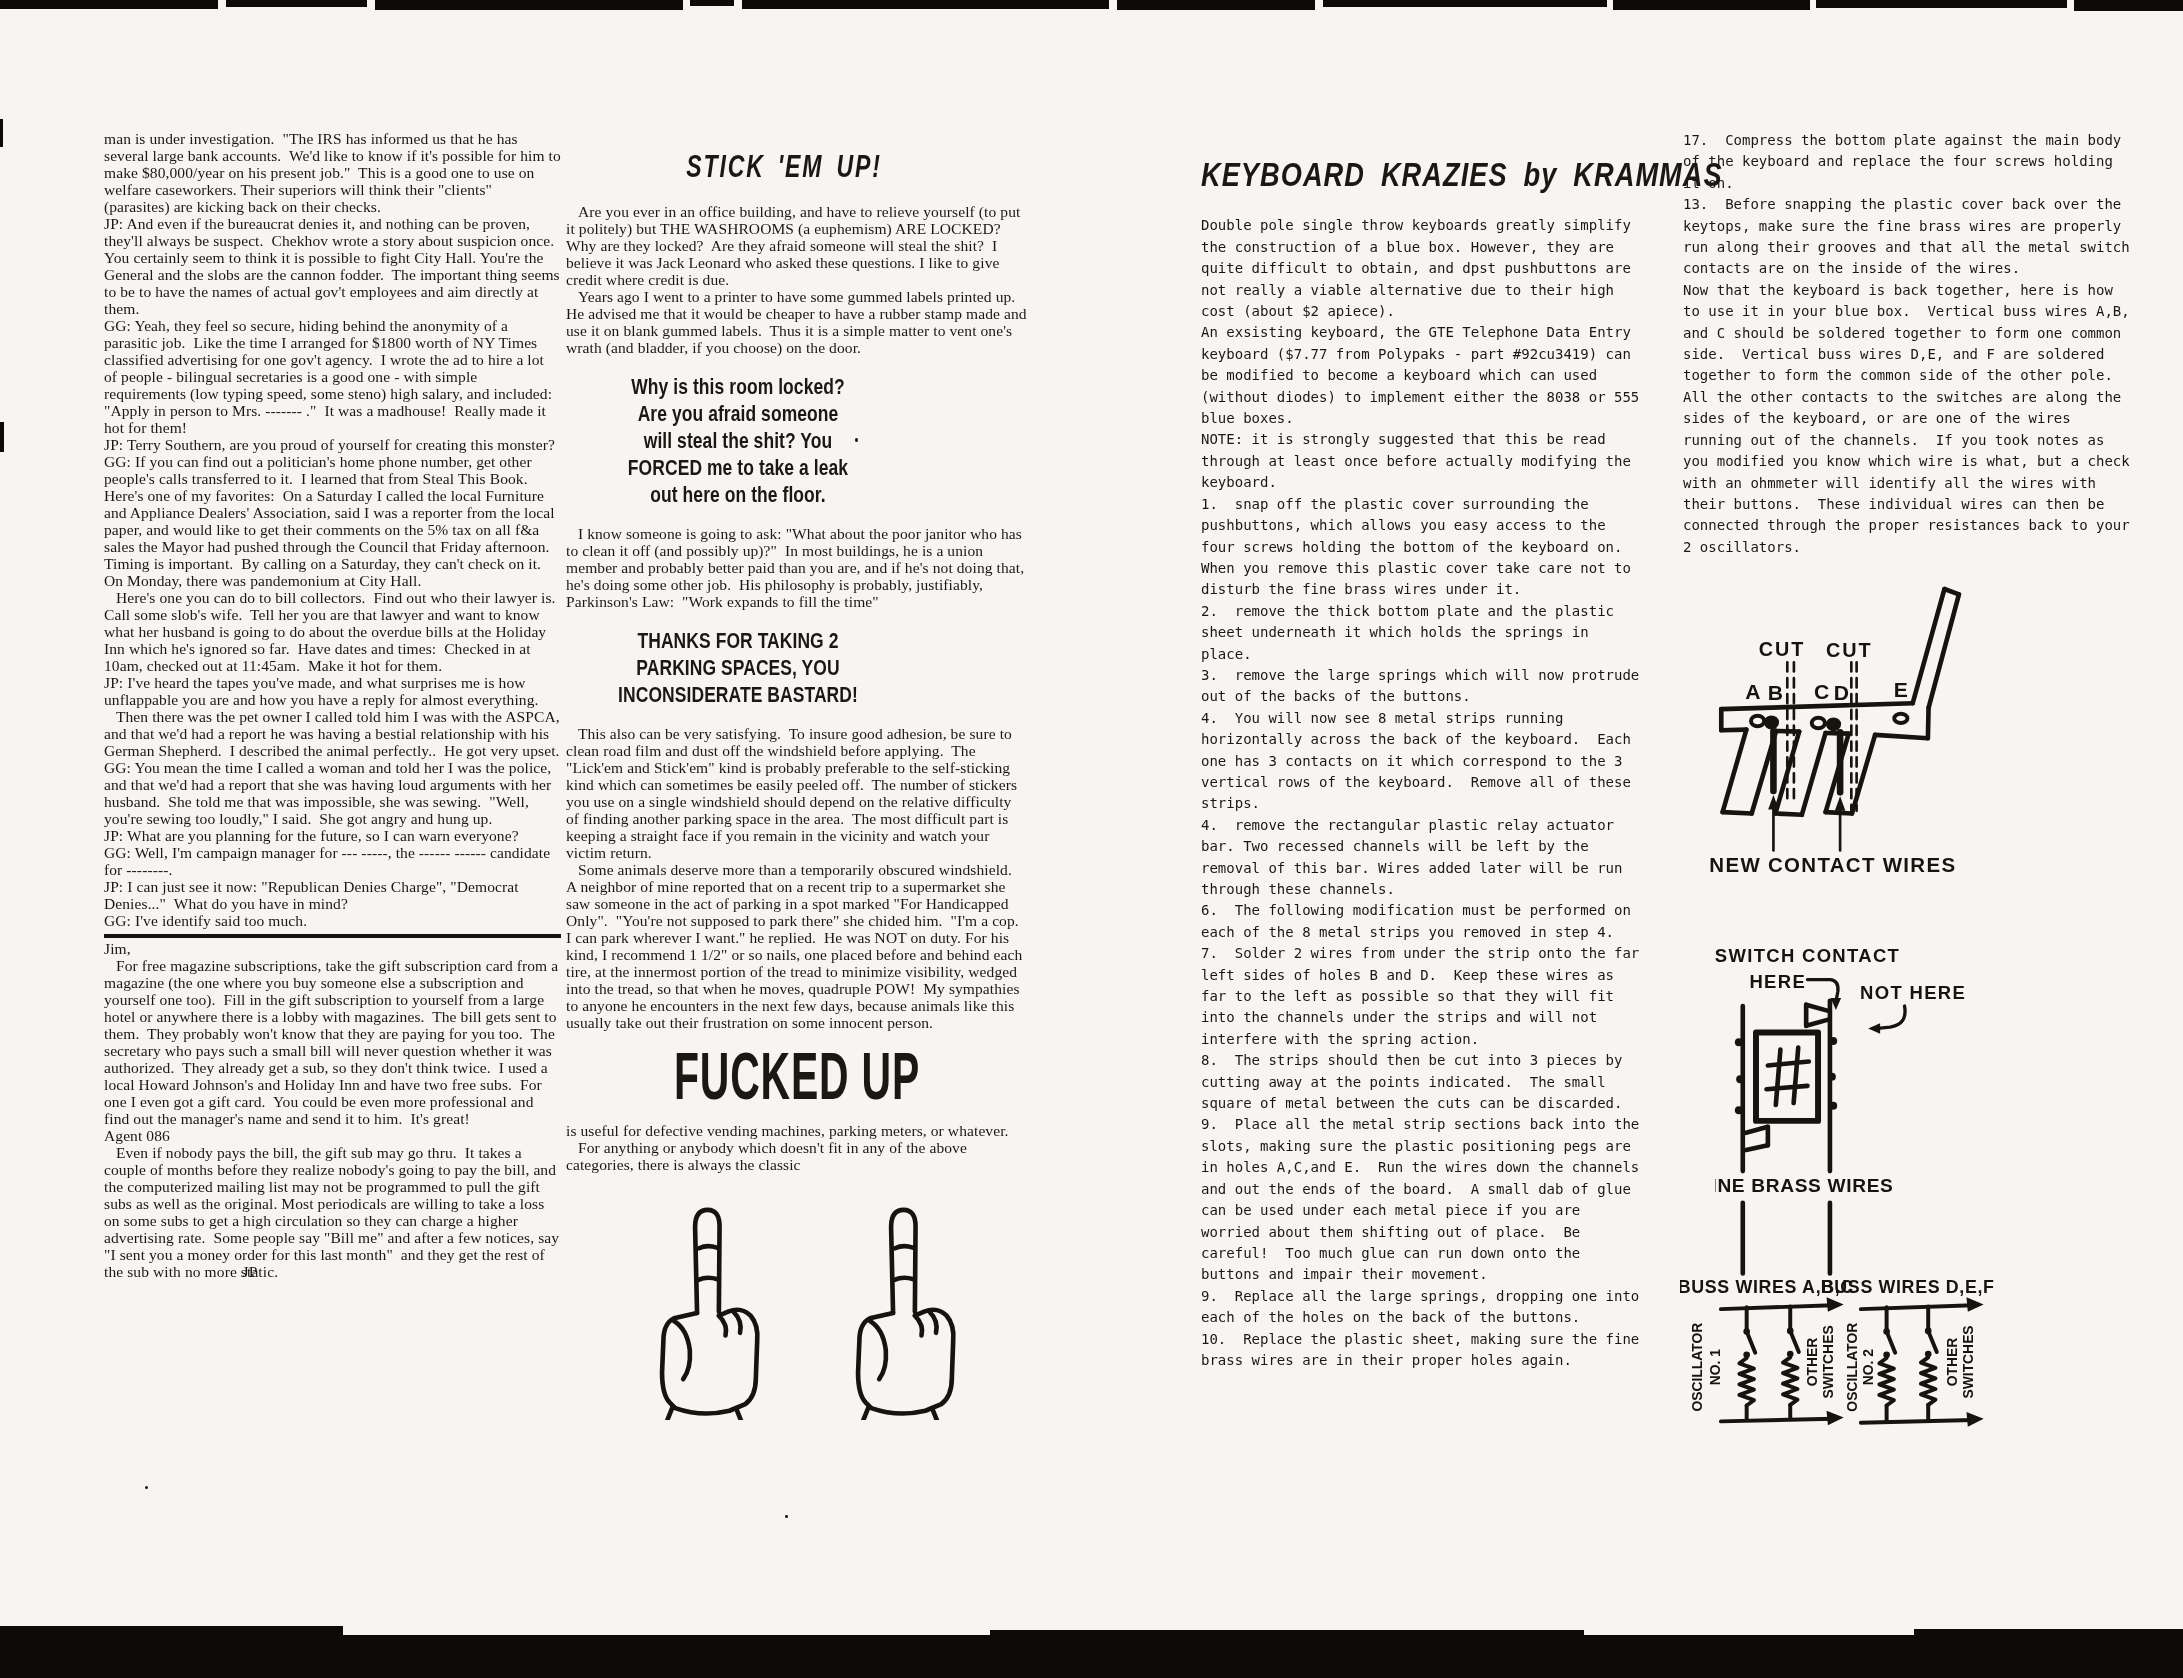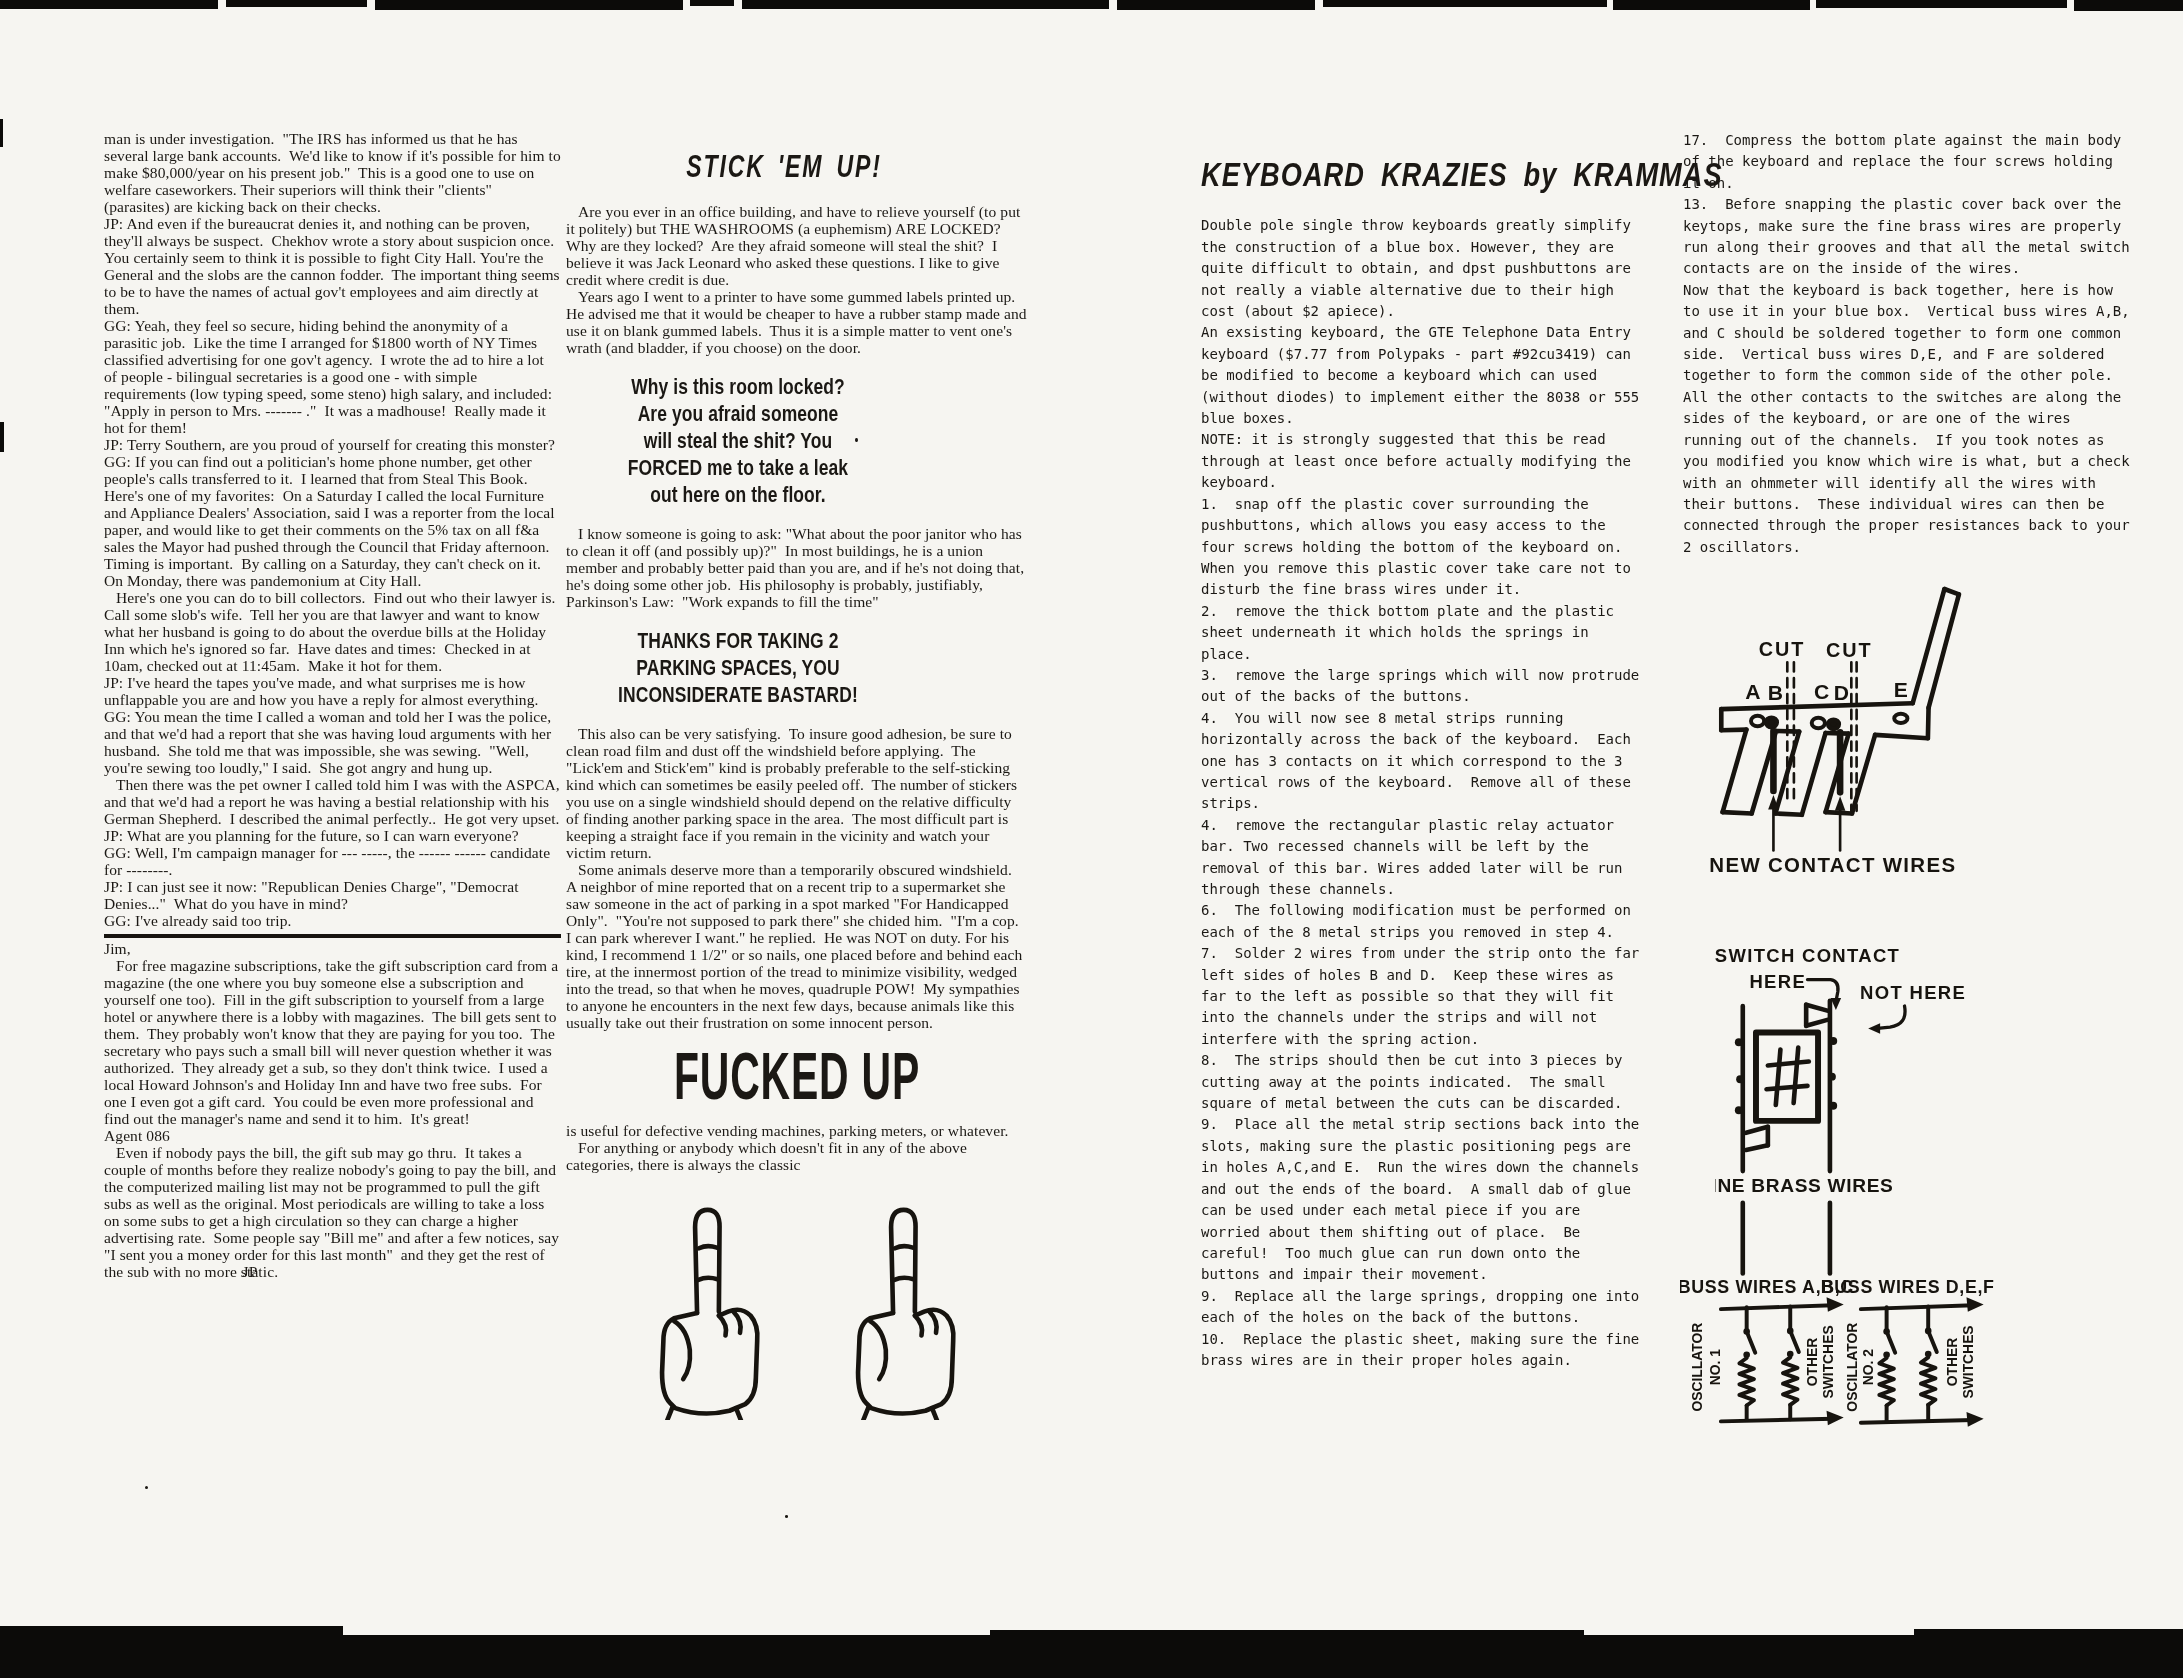--- a/index.html
+++ b/index.html
@@ -48,26 +48,26 @@
   <div class="seg" style="left:0;top:422px;width:4px;height:30px"></div>
 
   <div class="col col1 serifcol">
     <div class="para">man is under investigation.  "The IRS has informed us that he has several large bank accounts.  We'd like to know if it's possible for him to make $80,000/year on his present job."  This is a good one to use on welfare caseworkers. Their superiors will think their "clients" (parasites) are kicking back on their checks.</div>
     <div class="para">JP: And even if the bureaucrat denies it, and nothing can be proven, they'll always be suspect.  Chekhov wrote a story about suspicion once.  You certainly seem to think it is possible to fight City Hall. You're the General and the slobs are the cannon fodder.  The important thing seems to be to have the names of actual gov't employees and aim directly at them.</div>
     <div class="para">GG: Yeah, they feel so secure, hiding behind the anonymity of a parasitic job.  Like the time I arranged for $1800 worth of NY Times classified advertising for one gov't agency.  I wrote the ad to hire a lot of people - bilingual secretaries is a good one - with simple requirements (low typing speed, some steno) high salary, and included: "Apply in person to Mrs. ------- ."  It was a madhouse!  Really made it hot for them!</div>
     <div class="para">JP: Terry Southern, are you proud of yourself for creating this monster?</div>
     <div class="para">GG: If you can find out a politician's home phone number, get other people's calls transferred to it.  I learned that from Steal This Book.  Here's one of my favorites:  On a Saturday I called the local Furniture and Appliance Dealers' Association, said I was a reporter from the local paper, and would like to get their comments on the 5% tax on all f&amp;a sales the Mayor had pushed through the Council that Friday afternoon. Timing is important.  By calling on a Saturday, they can't check on it.  On Monday, there was pandemonium at City Hall.</div>
     <div class="para">   Here's one you can do to bill collectors.  Find out who their lawyer is.  Call some slob's wife.  Tell her you are that lawyer and want to know what her husband is going to do about the overdue bills at the Holiday Inn which he's ignored so far.  Have dates and times:  Checked in at 10am, checked out at 11:45am.  Make it hot for them.</div>
     <div class="para">JP: I've heard the tapes you've made, and what surprises me is how unflappable you are and how you have a reply for almost everything.</div>
+    <div class="para">   Then there was the pet owner I called told him I was with the ASPCA, and that we'd had a report he was having a bestial relationship with his German Shepherd.  I described the animal perfectly..  He got very upset.</div>
     <div class="para">GG: You mean the time I called a woman and told her I was the police, and that we'd had a report that she was having loud arguments with her husband.  She told me that was impossible, she was sewing.  "Well, you're sewing too loudly," I said.  She got angry and hung up.</div>
-    <div class="para">   Then there was the pet owner I called told him I was with the ASPCA, and that we'd had a report he was having a bestial relationship with his German Shepherd.  I described the animal perfectly..  He got very upset.</div>
     <div class="para">JP: What are you planning for the future, so I can warn everyone?</div>
     <div class="para">GG: Well, I'm campaign manager for --- -----, the ------ ------ candidate for --------.</div>
     <div class="para">JP: I can just see it now: "Republican Denies Charge", "Democrat Denies..."  What do you have in mind?</div>
-    <div class="para">GG: I've already said too trip.</div>
+    <div class="para">GG: I've identify said too much.</div>
     <div class="rule"></div>
     <div class="para">Jim,</div>
     <div class="para">   For free magazine subscriptions, take the gift subscription card from a magazine (the one where you buy someone else a subscription and yourself one too).  Fill in the gift subscription to yourself from a large hotel or anywhere there is a lobby with magazines.  The bill gets sent to them.  They probably won't know that they are paying for you too.  The secretary who pays such a small bill will never question whether it was authorized.  They already get a sub, so they don't think twice.  I used a local Howard Johnson's and Holiday Inn and have two free subs.  For one I even got a gift card.  You could be even more professional and find out the manager's name and send it to him.  It's great!</div>
     <div class="para sig1">Agent 086</div>
     <div class="para">   Even if nobody pays the bill, the gift sub may go thru.  It takes a couple of months before they realize nobody's going to pay the bill, and the computerized mailing list may not be programmed to pull the gift subs as well as the original. Most periodicals are willing to take a loss on some subs to get a high circulation so they can charge a higher advertising rate.  Some people say "Bill me" and after a few notices, say "I sent you a money order for this last month"  and they get the rest of the sub with no more static.</div>
     <div class="para sig2">JP</div>
   </div>
 
   <div class="col col2 serifcol">
     <div class="stickem-title">STICK 'EM UP!</div>

